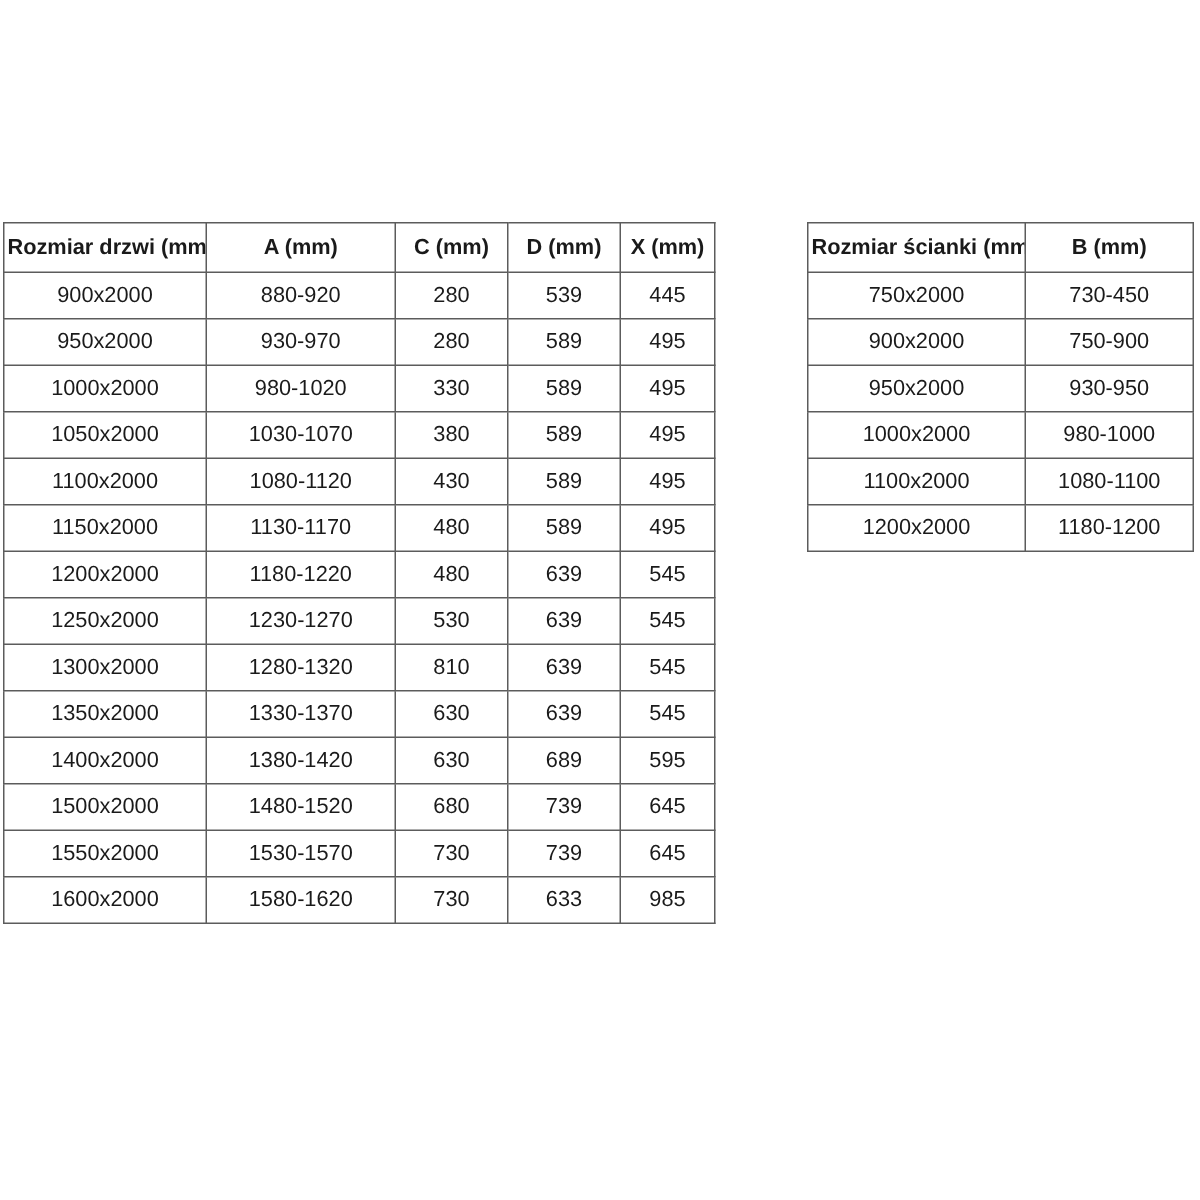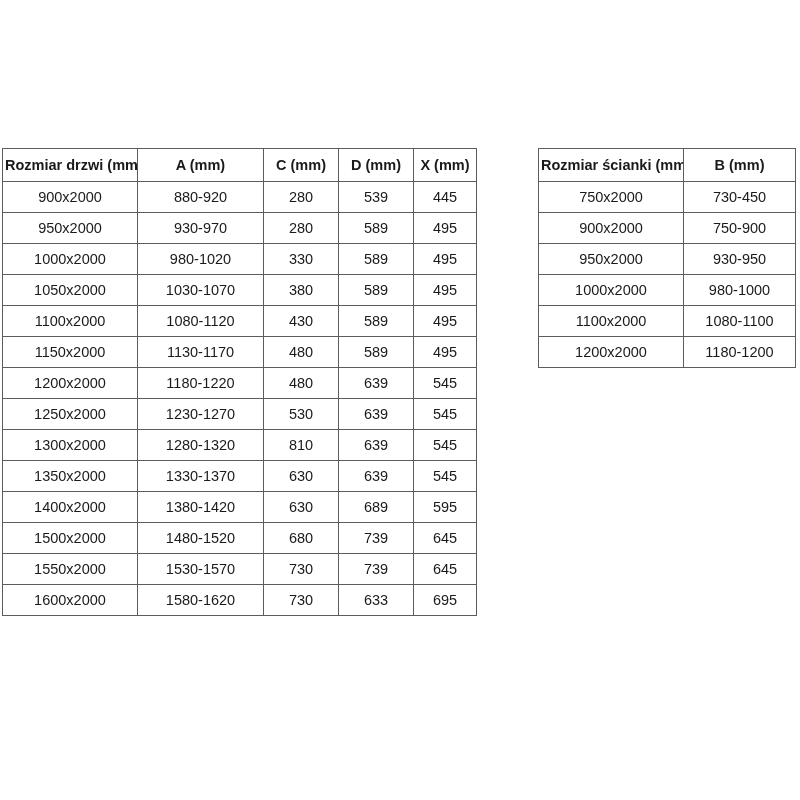--- a/index.html
+++ b/index.html
@@ -151,21 +151,21 @@
           <td>1530-1570</td>
           <td>730</td>
           <td>739</td>
           <td>645</td>
         </tr>
         <tr>
           <td>1600x2000</td>
           <td>1580-1620</td>
           <td>730</td>
           <td>633</td>
-          <td>695</td>
+          <td>985</td>
         </tr>
       </tbody>
   </table>
 
   <table class="spec" id="walls-table">
     <colgroup>
       <col style="width:145px">
       <col style="width:112px">
     </colgroup>
     <thead>

